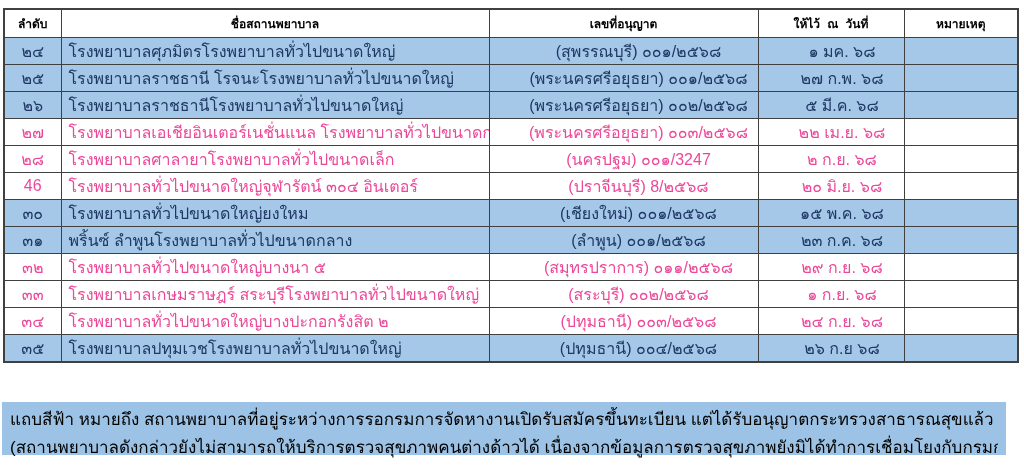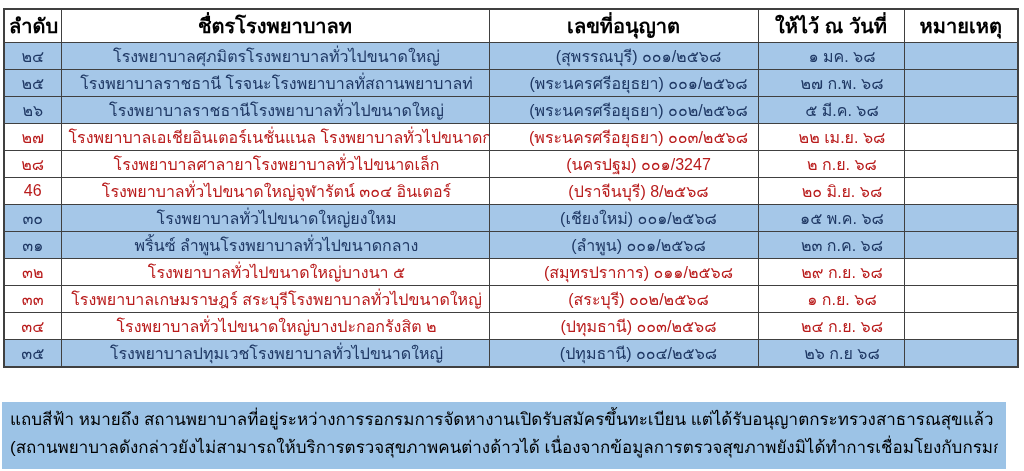--- a/index.html
+++ b/index.html
@@ -12,30 +12,30 @@
   table{
     border-collapse:collapse;width:100%;table-layout:fixed;
     border:2px solid var(--border,#404040);
     font-size:16px;
   }
   th,td{
     border:1px solid var(--border,#404040);
     padding:0 4px;overflow:hidden;white-space:nowrap;
     vertical-align:middle;
   }
-  th{height:27px;background:#ffffff;color:#000;font-weight:bold;text-align:center;font-size:20px;}
-  td{height:26px;color:#b91c1c;background:#ffffff;font-weight:500;}
+  th{height:27px;background:#ffffff;color:#000;font-weight:bold;text-align:center;font-size:12px;font-family:Liberation Mono, monospace;}
+  td{height:26px;color:#ec4899;background:#ffffff;font-weight:500;}
   tr.hl td{background:var(--hl,#a5c7e8);color:var(--hltext,#1f3864);}
   .c-order{text-align:center;}
-  .c-name{text-align:center;padding-left:7px;}
+  .c-name{text-align:left;padding-left:7px;}
   .c-license{text-align:center;padding-left:34px;}
   .c-date{text-align:center;padding-left:26px;}
   .c-note{text-align:center;}
   .legend{
-    position:absolute;left:2px;top:402px;width:1004px;height:67px;
+    position:absolute;left:2px;top:402px;width:1004px;height:53px;
     background:var(--legend,#9cc3e6);
     color:#000;box-sizing:border-box;padding:4px 8px 0 8px;
     font-size:17px;line-height:28px;font-weight:500;
   }
   .legend div{white-space:nowrap;overflow:hidden;}
 </style>
 </head>
 <body>
 
 <div class="table-wrap">
@@ -43,37 +43,37 @@
     <colgroup>
       <col style="width:57px">
       <col style="width:428px">
       <col style="width:269px">
       <col style="width:146px">
       <col style="width:114px">
     </colgroup>
     <thead>
       <tr>
         <th>ลำดับ</th>
-        <th>ชื่ตรโรงพยาบาลท</th>
+        <th>ชื่อสถานพยาบาล</th>
         <th>เลขที่อนุญาต</th>
         <th>ให้ไว้ ณ วันที่</th>
         <th>หมายเหตุ</th>
       </tr>
     </thead>
     <tbody id="table-body">
         <tr class="hl">
           <td class="c-order">๒๔</td>
           <td class="c-name">โรงพยาบาลศุภมิตรโรงพยาบาลทั่วไปขนาดใหญ่</td>
           <td class="c-license">(สุพรรณบุรี) ๐๐๑/๒๕๖๘</td>
           <td class="c-date">๑ มค. ๖๘</td>
           <td class="c-note"></td>
         </tr>
         <tr class="hl">
           <td class="c-order">๒๕</td>
-          <td class="c-name">โรงพยาบาลราชธานี โรจนะโรงพยาบาลทั่สถานพยาบาลท่</td>
+          <td class="c-name">โรงพยาบาลราชธานี โรจนะโรงพยาบาลทั่วไปขนาดใหญ่</td>
           <td class="c-license">(พระนครศรีอยุธยา) ๐๐๑/๒๕๖๘</td>
           <td class="c-date">๒๗ ก.พ. ๖๘</td>
           <td class="c-note"></td>
         </tr>
         <tr class="hl">
           <td class="c-order">๒๖</td>
           <td class="c-name">โรงพยาบาลราชธานีโรงพยาบาลทั่วไปขนาดใหญ่</td>
           <td class="c-license">(พระนครศรีอยุธยา) ๐๐๒/๒๕๖๘</td>
           <td class="c-date">๕ มี.ค. ๖๘</td>
           <td class="c-note"></td>

